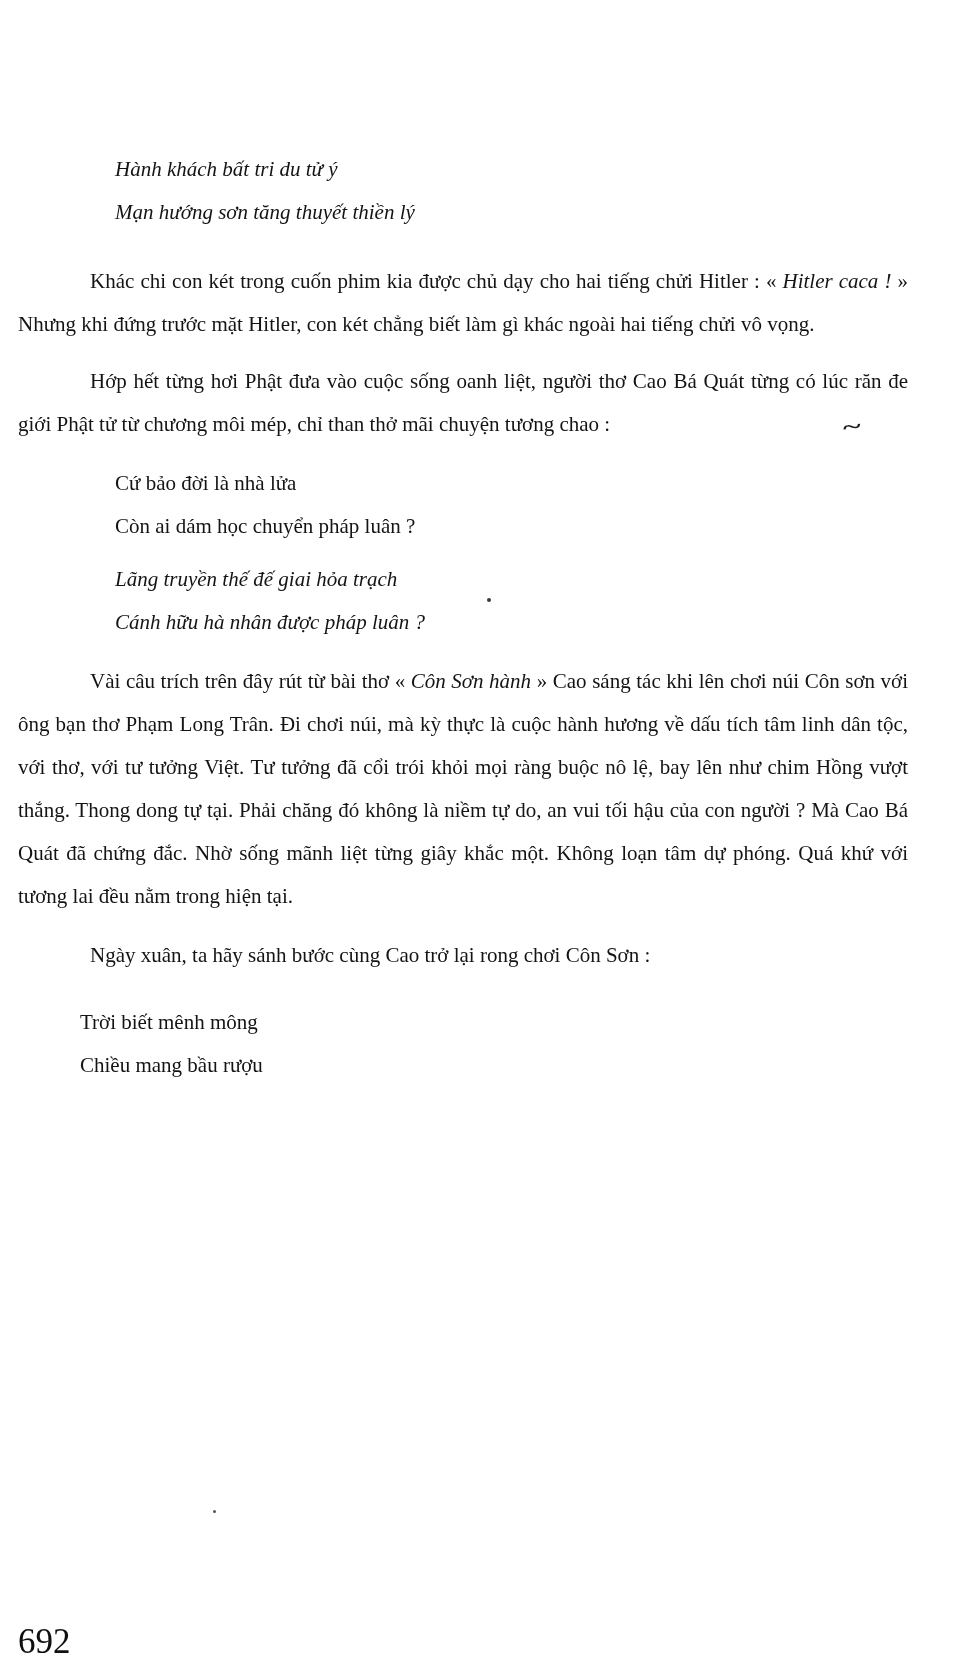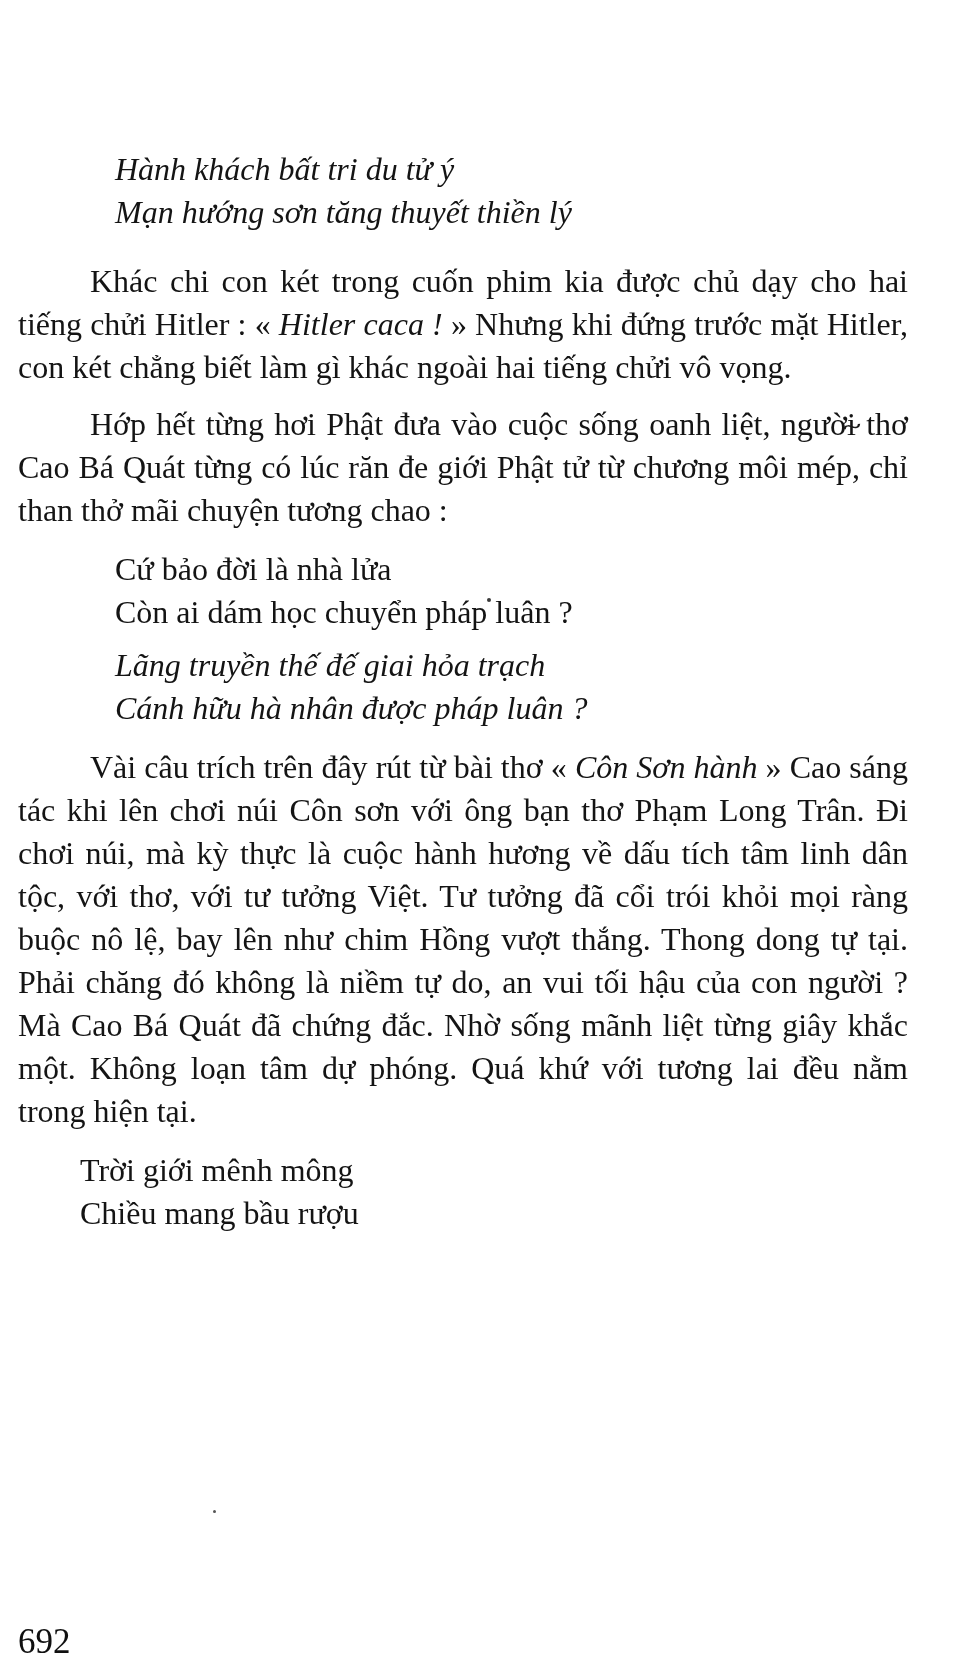--- a/index.html
+++ b/index.html
@@ -11,21 +11,21 @@
     overflow: hidden;
     font-family: "Liberation Serif", "DejaVu Serif", serif;
     color: #141414;
     -webkit-font-smoothing: antialiased;
   }
   .content {
     position: absolute;
     left: 18px;
     right: 60px;
     top: 148px;
-    font-size: 32px;
+    font-size: 21px;
     line-height: 43px;
   }
   p.para {
     margin: 0 0 14px 0;
     text-align: justify;
     text-indent: 72px;
   }
   p.para.mb16 { margin-bottom: 16px; }
   p.para.mb24 { margin-bottom: 24px; }
   .verse { margin: 0 0 26px 97px; }
@@ -85,23 +85,24 @@
       <div class="vline">Còn ai dám học chuyển pháp luân ?</div>
     </div>
 
     <div class="verse italic mb16">
       <div class="vline">Lãng truyền thế đế giai hỏa trạch</div>
       <div class="vline">Cánh hữu hà nhân được pháp luân ?</div>
     </div>
 
     <p class="para mb16"><span>Vài câu trích trên đây rút từ bài thơ « </span><span class="it">Côn Sơn hành</span><span> » Cao sáng tác khi lên chơi núi Côn sơn với ông bạn thơ Phạm Long Trân. Đi chơi núi, mà kỳ thực là cuộc hành hương về dấu tích tâm linh dân tộc, với thơ, với tư tưởng Việt. Tư tưởng đã cổi trói khỏi mọi ràng buộc nô lệ, bay lên như chim Hồng vượt thắng. Thong dong tự tại. Phải chăng đó không là niềm tự do, an vui tối hậu của con người ? Mà Cao Bá Quát đã chứng đắc. Nhờ sống mãnh liệt từng giây khắc một. Không loạn tâm dự phóng. Quá khứ với tương lai đều nằm trong hiện tại.</span></p>
 
+    <p class="para mb24"><span>Ngày xuân, ta hãy sánh bước cùng Cao trở lại rong chơi Côn Sơn :</span></p>
 
     <div class="verse small-indent">
-      <div class="vline">Trời giới mênh mông</div>
+      <div class="vline">Trời biết mênh mông</div>
       <div class="vline">Chiều mang bầu rượu</div>
     </div>
 
   </div>
 
   <span class="artifact pen-mark">~</span>
   <span class="artifact speck speck-1"></span>
   <span class="artifact speck speck-2"></span>
 
   <div class="pagenum">692</div>

